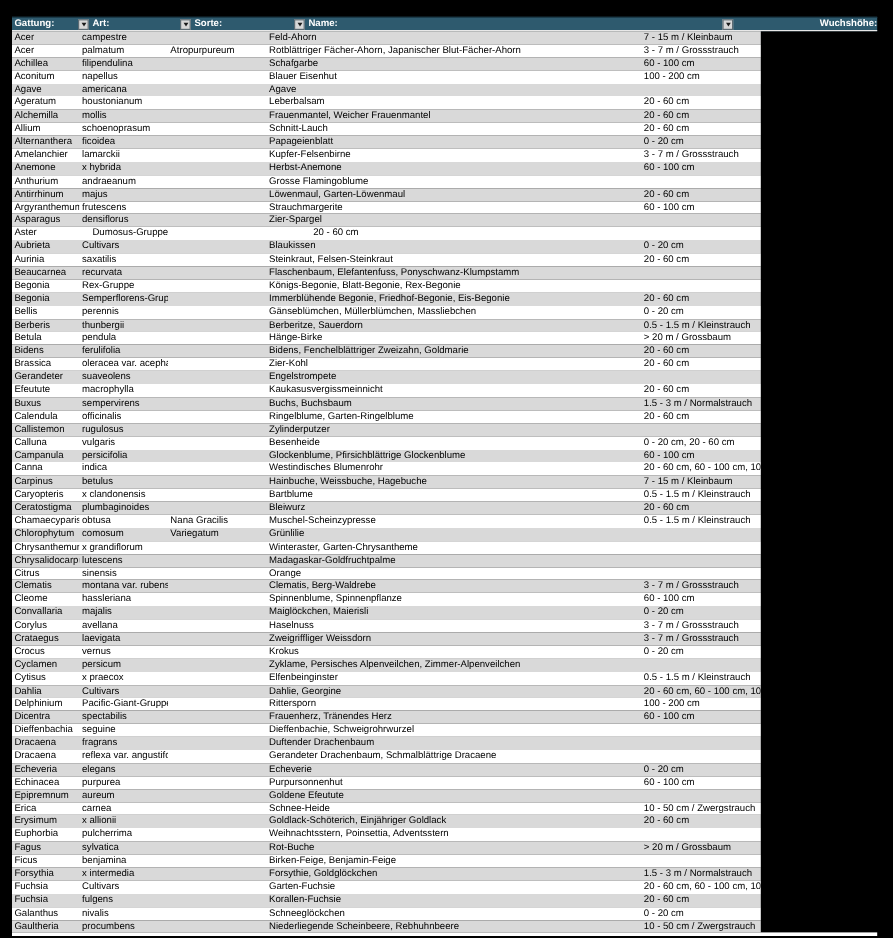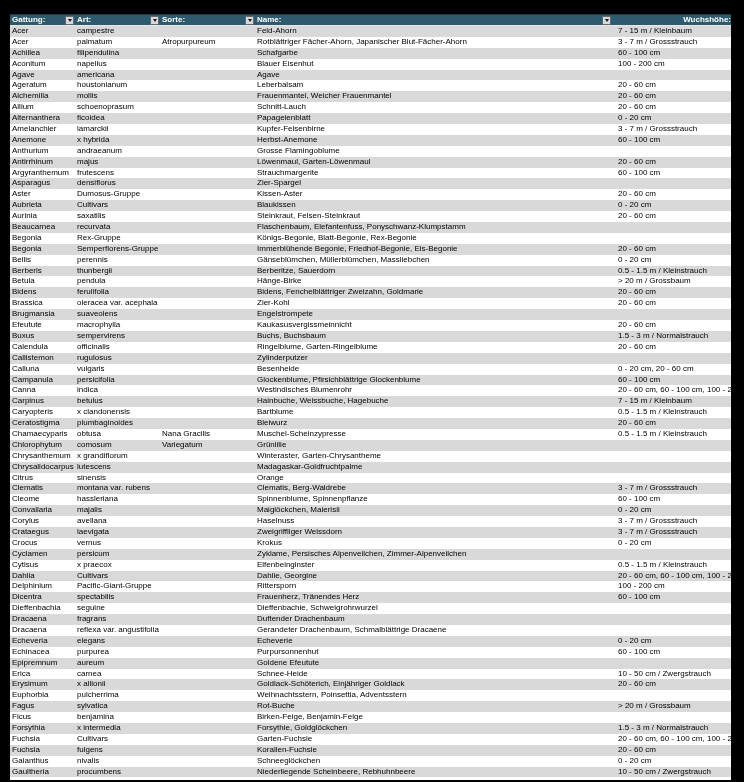--- a/index.html
+++ b/index.html
@@ -45,21 +45,21 @@
     box-sizing:border-box;
     display:flex;align-items:center;justify-content:center;
     cursor:pointer;
   }
   .filter-btn .arrow{
     width:0;height:0;
     border-left:2.5px solid transparent;
     border-right:2.5px solid transparent;
     border-top:3.5px solid #1a1a1a;
   }
-  .rows{width:721px;}
+  .rows{width:624px;}
   .trow{
     display:flex;
     height:10.9px;
     background:#fff;
   }
   .trow:nth-child(odd){background:#d9d9d9;}
   .tcell{
     height:10.9px;
     line-height:10.9px;
     font-size:8px;
@@ -233,21 +233,20 @@
     <div class="tcell c-art">densiflorus</div>
     <div class="tcell c-sorte"></div>
     <div class="tcell c-name">Zier-Spargel</div>
     <div class="tcell c-wuchs"></div>
   </div>
 
   <div class="trow">
     <div class="tcell c-gattung">Aster</div>
     <div class="tcell c-art">Dumosus-Gruppe</div>
     <div class="tcell c-sorte"></div>
-    <div class="tcell c-name">Kissen-Aster</div>
     <div class="tcell c-wuchs">20 - 60 cm</div>
   </div>
 
   <div class="trow">
     <div class="tcell c-gattung">Aubrieta</div>
     <div class="tcell c-art">Cultivars</div>
     <div class="tcell c-sorte"></div>
     <div class="tcell c-name">Blaukissen</div>
     <div class="tcell c-wuchs">0 - 20 cm</div>
   </div>
@@ -318,21 +317,21 @@
 
   <div class="trow">
     <div class="tcell c-gattung">Brassica</div>
     <div class="tcell c-art">oleracea var. acephala</div>
     <div class="tcell c-sorte"></div>
     <div class="tcell c-name">Zier-Kohl</div>
     <div class="tcell c-wuchs">20 - 60 cm</div>
   </div>
 
   <div class="trow">
-    <div class="tcell c-gattung">Brugmansia</div>
+    <div class="tcell c-gattung">Gerandeter</div>
     <div class="tcell c-art">suaveolens</div>
     <div class="tcell c-sorte"></div>
     <div class="tcell c-name">Engelstrompete</div>
     <div class="tcell c-wuchs"></div>
   </div>
 
   <div class="trow">
     <div class="tcell c-gattung">Efeutute</div>
     <div class="tcell c-art">macrophylla</div>
     <div class="tcell c-sorte"></div>

